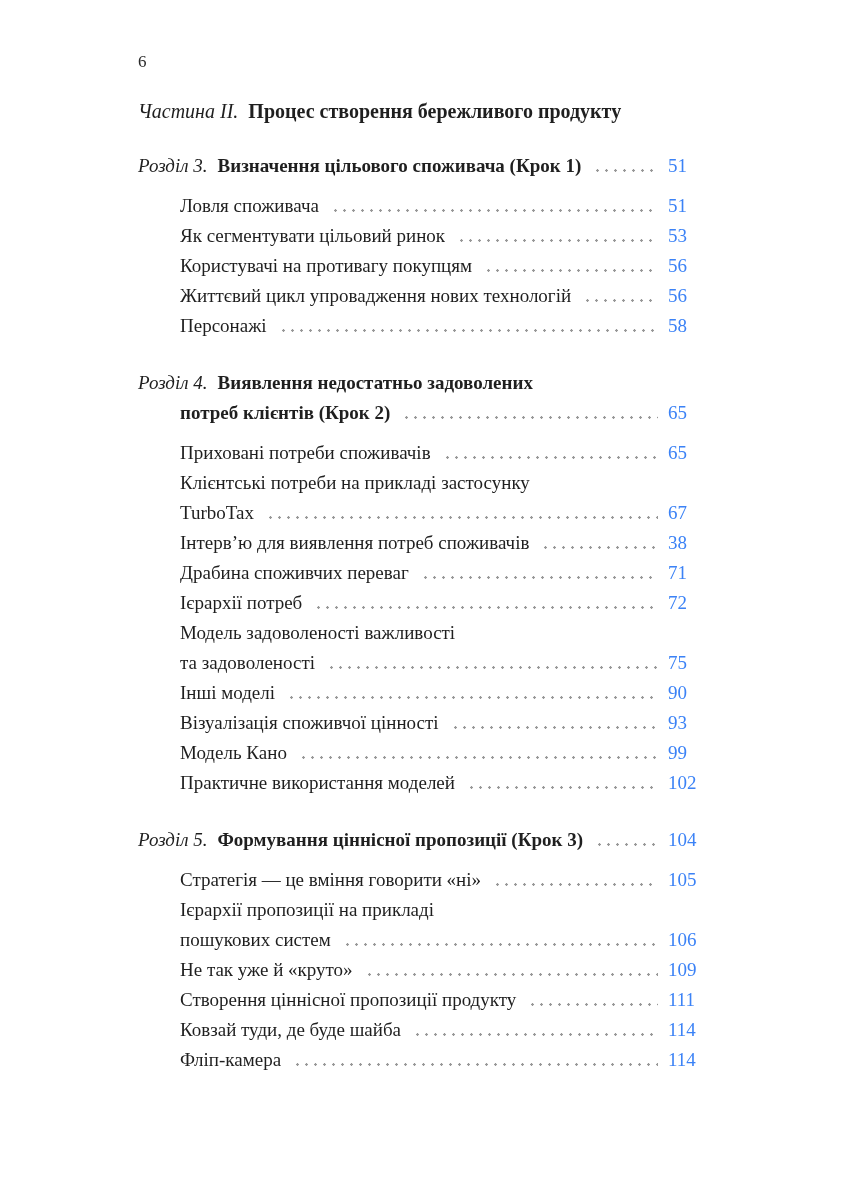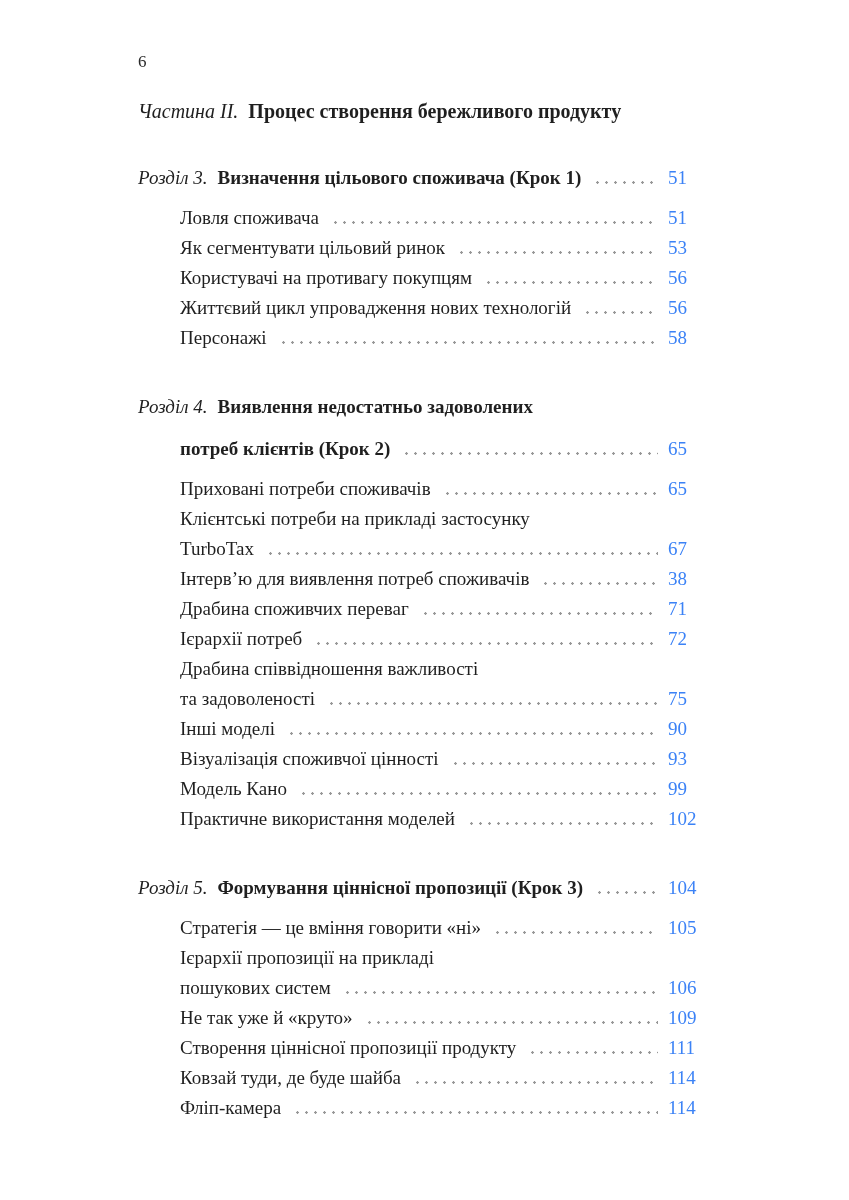--- a/index.html
+++ b/index.html
@@ -51,21 +51,20 @@
   }
   .row.chapter {
     margin-top: 27px;
   }
   .row.chapter-end {
     margin-bottom: 10px;
   }
   .row.chapter .text,
   .row.chapter-cont .text {
     font-weight: 700;
-    margin-top: 12px;
   }
   .row .prefix {
     font-style: italic;
     padding-right: 10px;
   }
   .row.item .text,
   .row.item-cont .text,
   .row.chapter-cont .text {
     padding-left: 42px;
   }
@@ -162,21 +161,21 @@
         <span class="text">Драбина споживчих переваг</span>
         <span class="leader"></span>
         <span class="pagenum">71</span>
       </div>
       <div class="row item">
         <span class="text">Ієрархії потреб</span>
         <span class="leader"></span>
         <span class="pagenum">72</span>
       </div>
       <div class="row item">
-        <span class="text">Драбина співвідношення важливості</span>
+        <span class="text">Модель задоволеності важливості</span>
       </div>
       <div class="row item-cont">
         <span class="text">та задоволеності</span>
         <span class="leader"></span>
         <span class="pagenum">75</span>
       </div>
       <div class="row item">
         <span class="text">Інші моделі</span>
         <span class="leader"></span>
         <span class="pagenum">90</span>

